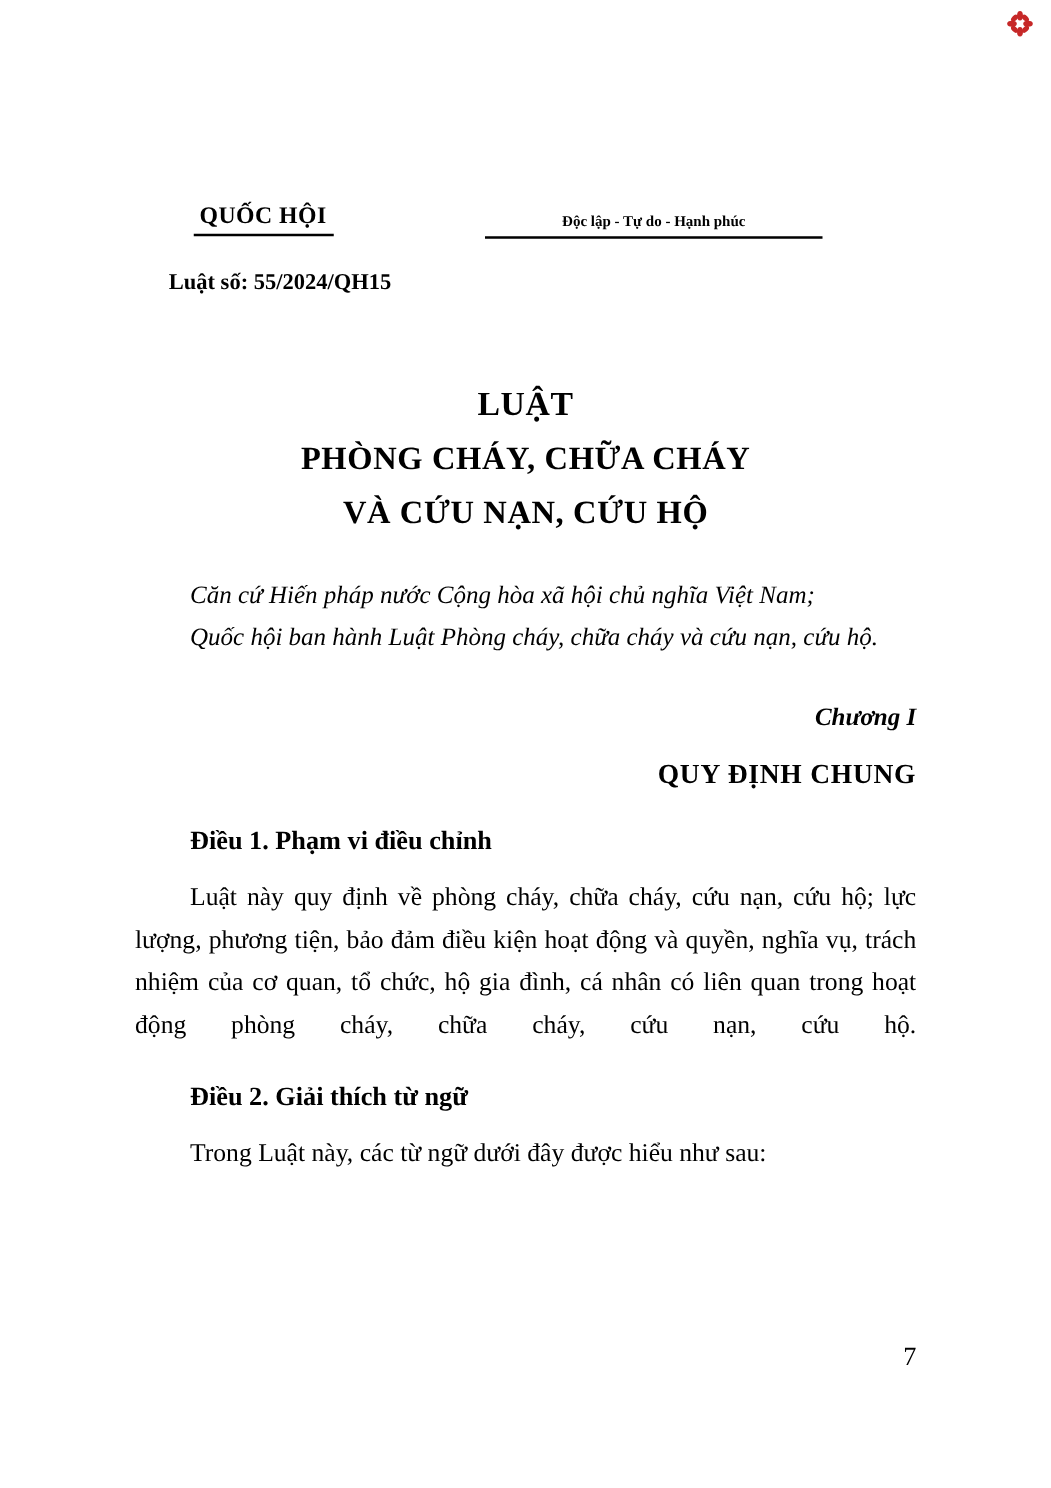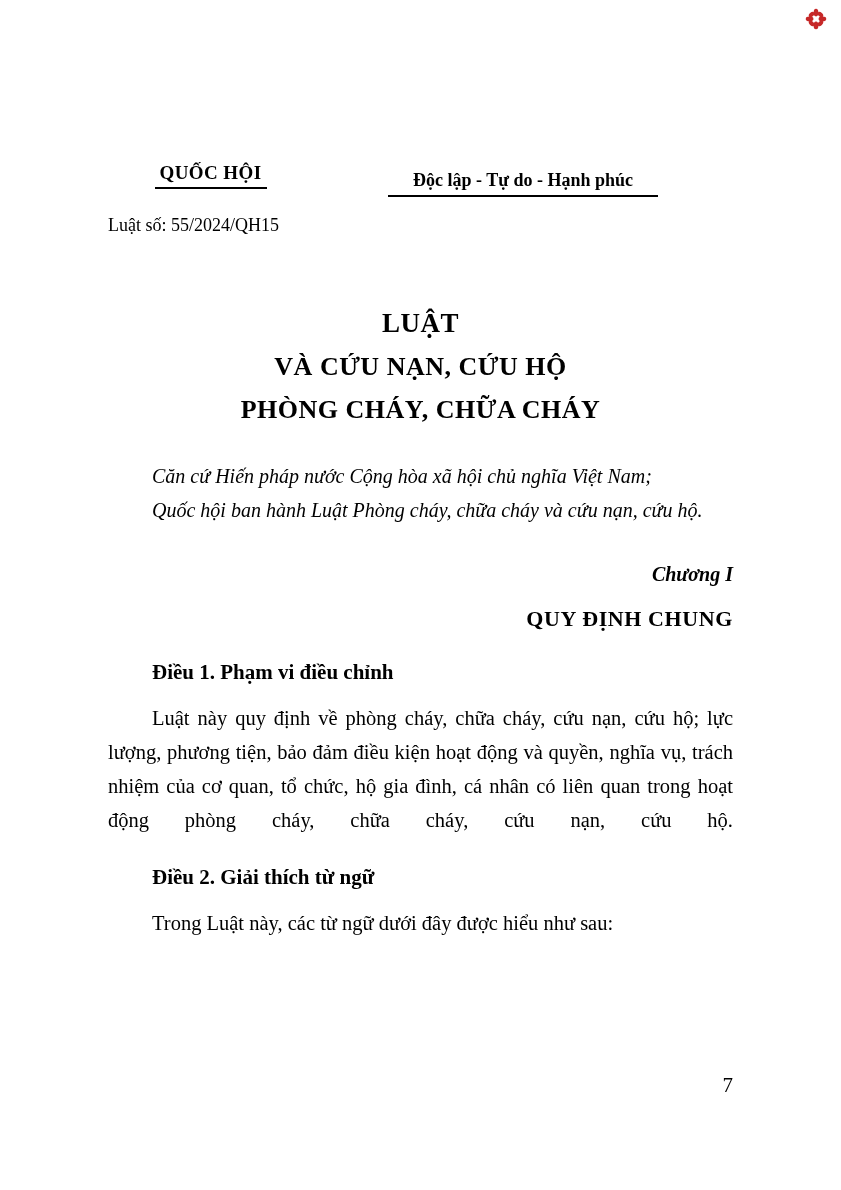--- a/index.html
+++ b/index.html
@@ -53,37 +53,38 @@
   }
   .org-underline {
     width: 112px;
     height: 1.6px;
     background: #000;
     margin: 3px auto 0 auto;
   }
   .law-number {
     font-size: 18px;
     margin-top: 26px;
-    text-align: left;
+    text-align: right;
     padding-left: 0px;
+    font-weight: bold;
   }
   .header-right {
     flex: 1;
     text-align: center;
     padding-top: 10px;
   }
   .country-name {
     font-weight: bold;
     font-size: 20.5px;
     letter-spacing: 0.2px;
     white-space: nowrap;
   }
   .motto {
     font-weight: bold;
-    font-size: 18px;
+    font-size: 12px;
     margin-top: 8px;
   }
   .motto-underline {
     width: 270px;
     height: 1.6px;
     background: #000;
     margin: 4px auto 0 auto;
   }
   
   .title-block {
@@ -189,22 +190,22 @@
         <div class="law-number">Luật số: 55/2024/QH15</div>
       </div>
       <div class="header-right">
         <div class="motto">Độc lập - Tự do - Hạnh phúc</div>
         <div class="motto-underline"></div>
       </div>
     </div>
 
     <div class="title-block">
       <div class="title-main">LUẬT</div>
+      <div class="title-line">PHÒNG CHÁY, CHỮA CHÁY</div>
       <div class="title-line">VÀ CỨU NẠN, CỨU HỘ</div>
-      <div class="title-line">PHÒNG CHÁY, CHỮA CHÁY</div>
     </div>
 
     <div class="preamble">
       <p>Căn cứ Hiến pháp nước Cộng hòa xã hội chủ nghĩa Việt Nam;</p>
       <p>Quốc hội ban hành Luật Phòng cháy, chữa cháy và cứu nạn, cứu hộ.</p>
     </div>
 
     <div class="chapter">
       <div class="chapter-num">Chương I</div>
       <div class="chapter-title">QUY ĐỊNH CHUNG</div>

